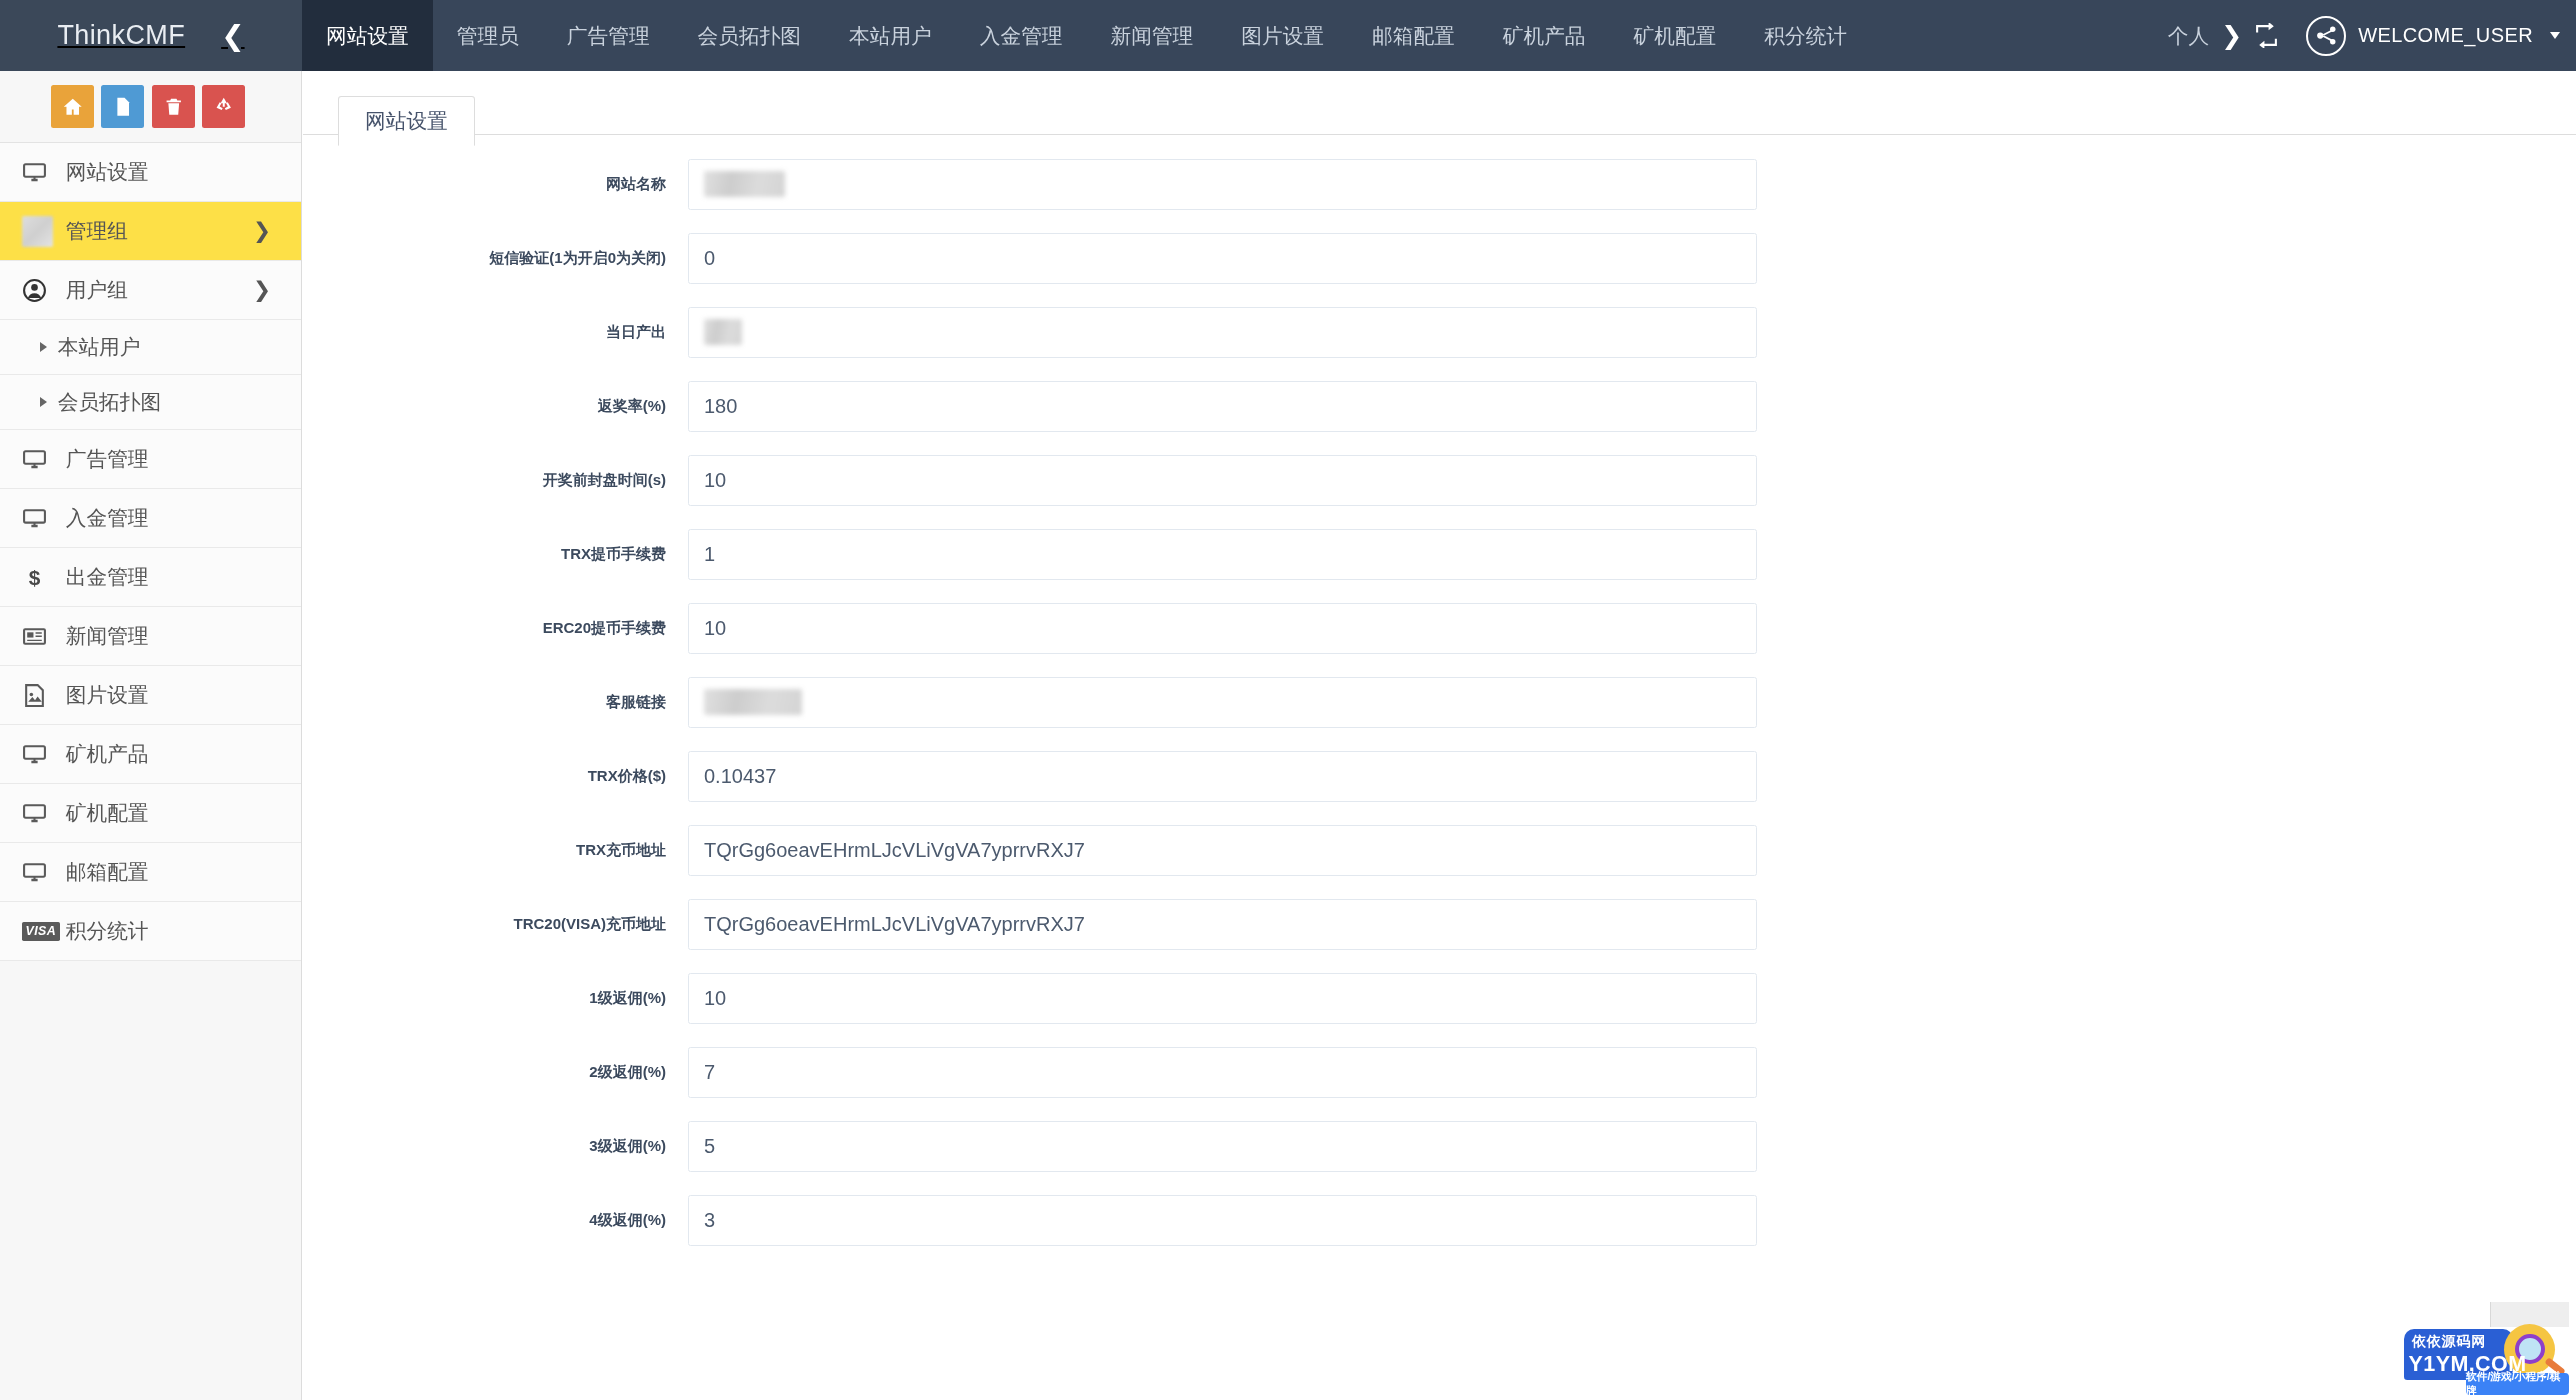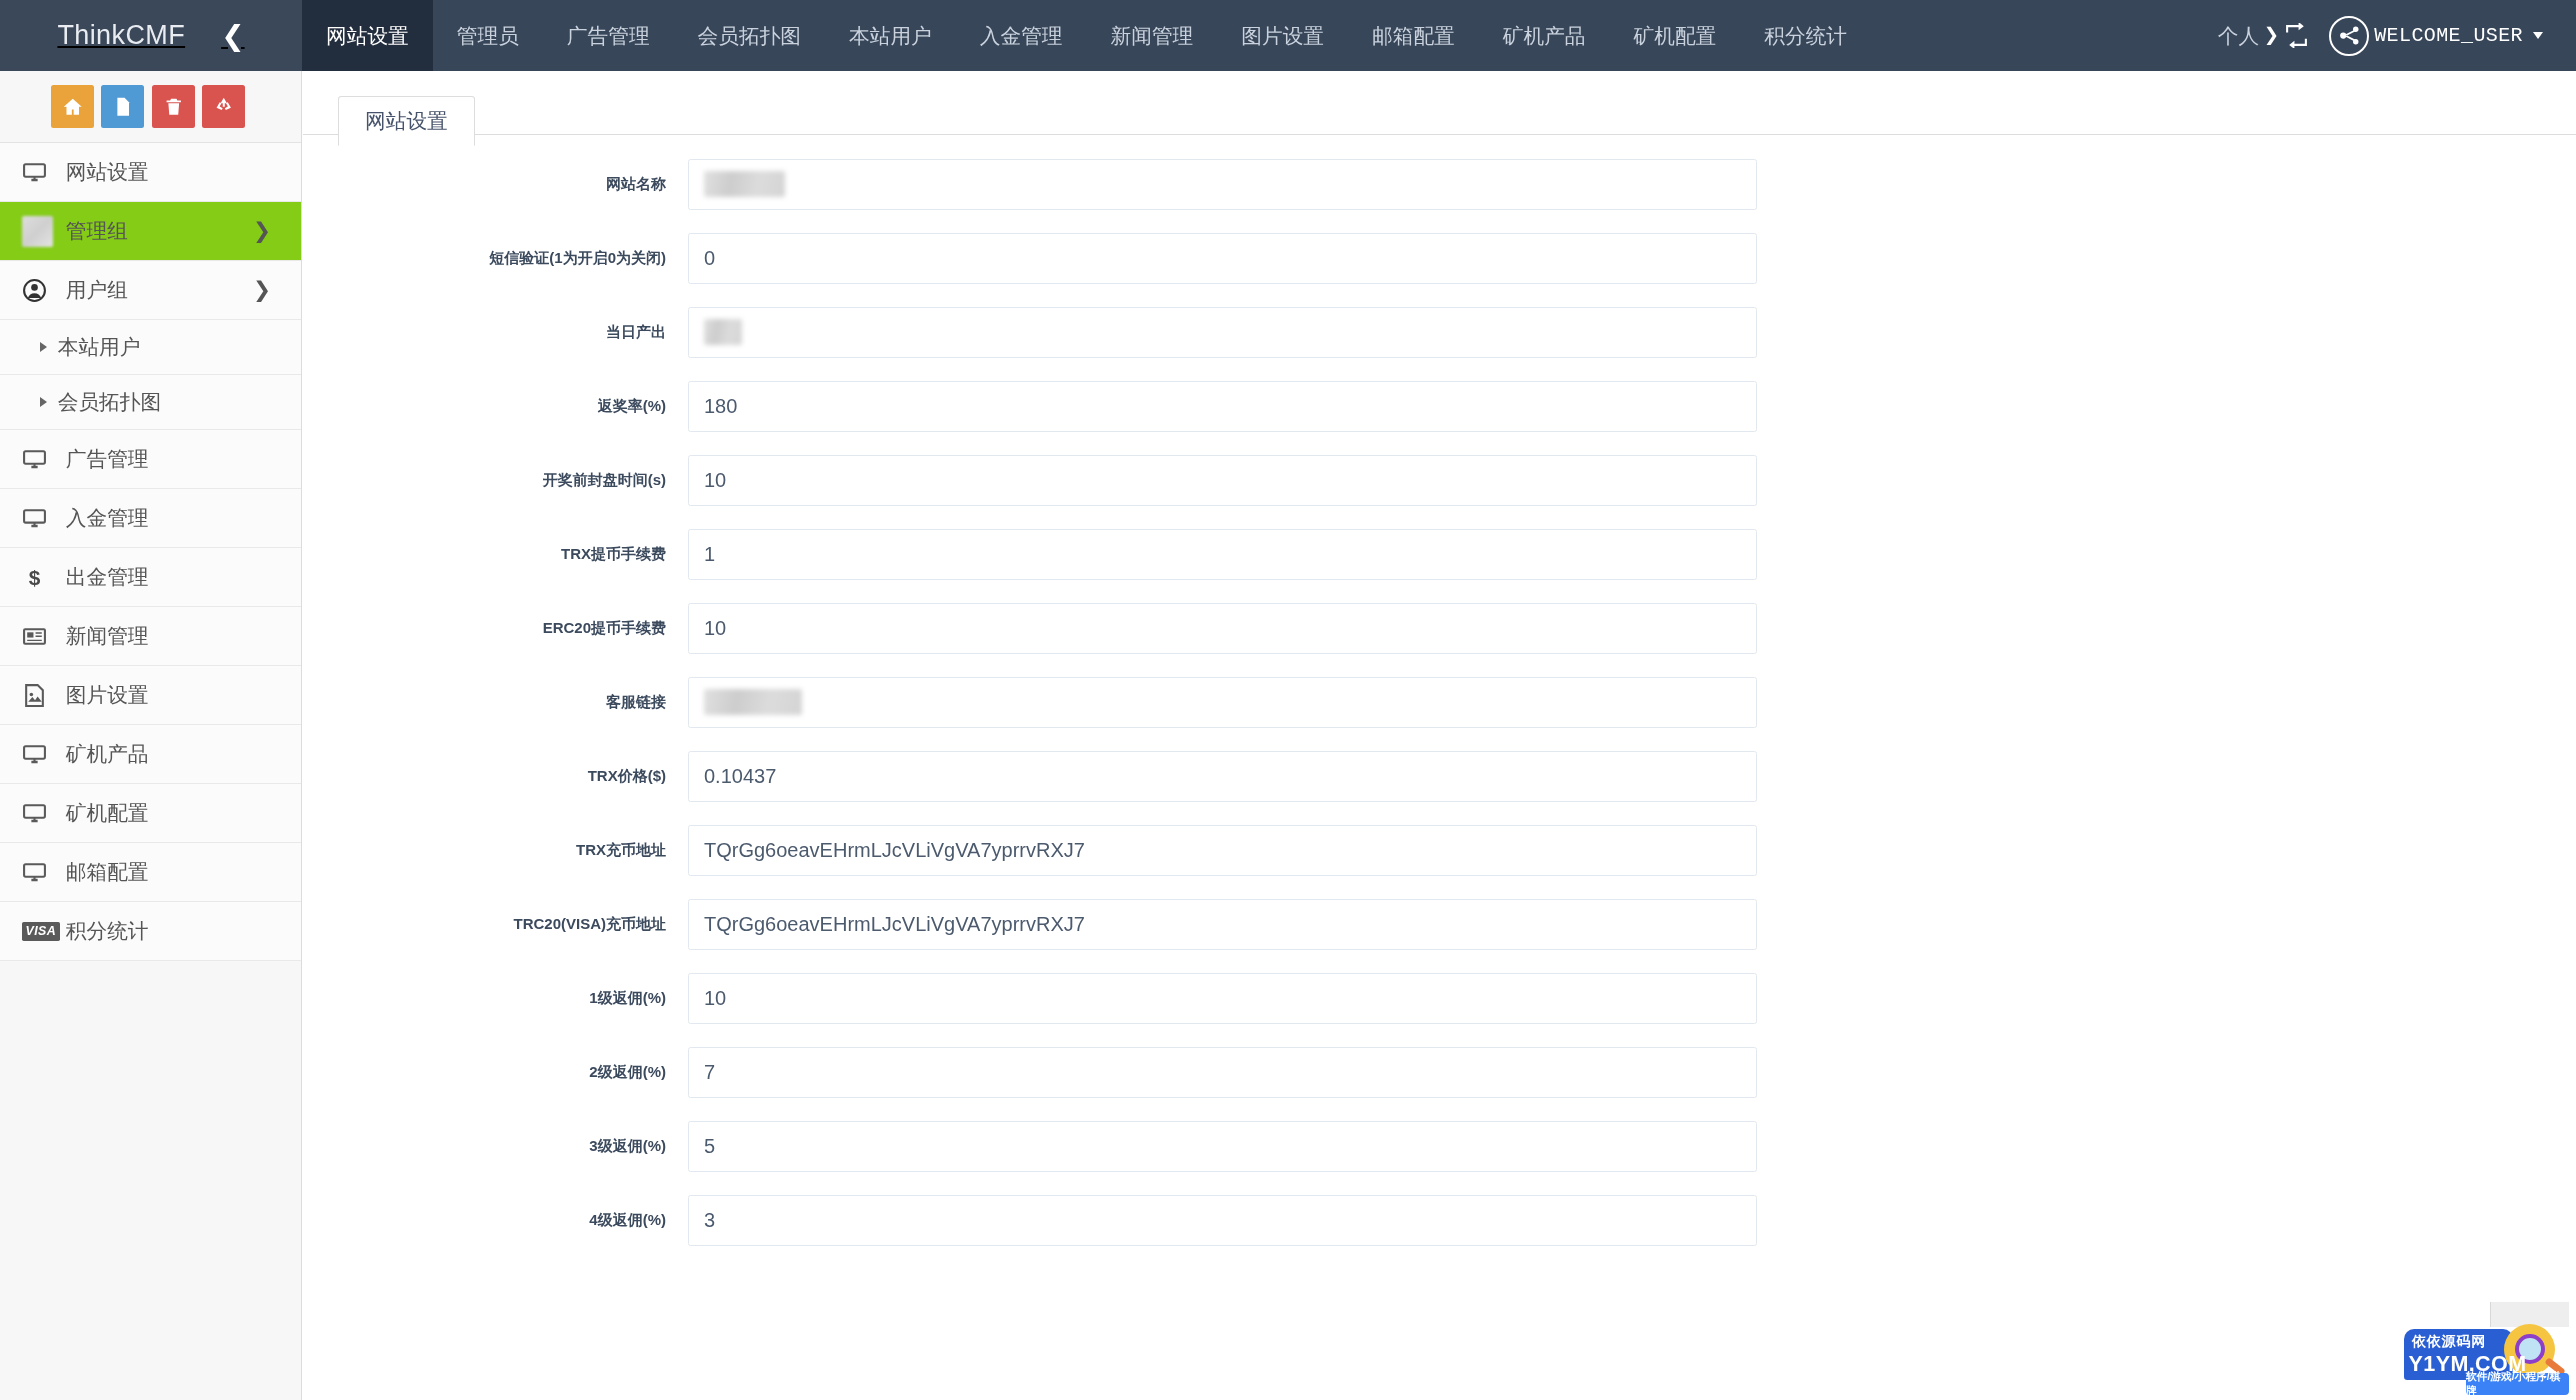--- a/index.html
+++ b/index.html
@@ -26,22 +26,22 @@
     cursor: pointer; display: flex; align-items: center;
   }
   .nav-items { display: flex; align-items: stretch; flex: 1; min-width: 0; }
   .nav-item {
     display: flex; align-items: center; justify-content: center;
     padding: 0 24px; color: #c9d2dd; font-size: 20.7px; white-space: nowrap;
     cursor: pointer; height: 71px;
   }
   .nav-item.active { background: #222d3d; color: #ffffff; }
   .nav-right {
-    display: flex; align-items: center; gap: 5px;
-    padding-right: 33px; margin-left: auto; white-space: nowrap; font-family: Liberation Mono, monospace;
+    display: flex; align-items: center; gap: 12px;
+    padding-right: 16px; margin-left: auto; white-space: nowrap;
   }
   .nav-personal { color: #c9d2dd; font-size: 20.7px; cursor: pointer; }
   .icon-chevron-r { color: #ffffff; font-size: 25px; font-weight: bold; cursor: pointer; }
   .icon-refresh { color: #ffffff; font-size: 23px; cursor: pointer; display:flex; }
   .avatar {
     width: 40px; height: 40px; border-radius: 50%;
     border: 2.5px solid #ffffff; display: flex; align-items: center;
     justify-content: center; margin-left: 15px; flex: 0 0 auto;
   }
   .user-name { color: #ffffff; font-size: 20px; letter-spacing: 0.4px; cursor: pointer; }
@@ -69,21 +69,21 @@
   .qa-trash { background: #d9534f; }
   .qa-recycle { background: #d9534f; }
   .qa-btn svg { width: 21.5px; height: 21.5px; fill: #ffffff; }
 
   .side-item {
     display: flex; align-items: center; height: 59px;
     padding-left: 21.5px; border-bottom: 0.8px solid #e9e9e9;
     color: #555555; font-size: 20.7px; cursor: pointer; position: relative;
     background: #fbfbfb;
   }
-  .side-item.shaded { background: #84cc16; }
+  .side-item.shaded { background: #fde047; }
   .side-icon {
     width: 36px; display: flex; align-items: center;
     justify-content: flex-start; flex: 0 0 36px;
   }
   .side-icon svg { width: 25px; height: 25px; fill: #5a5a5a; }
   .side-label { margin-left: 8.3px; }
   .side-arrow {
     position: absolute; right: 30px; color: #555; font-size: 21.5px; font-weight: bold;
   }
   .side-sub {

